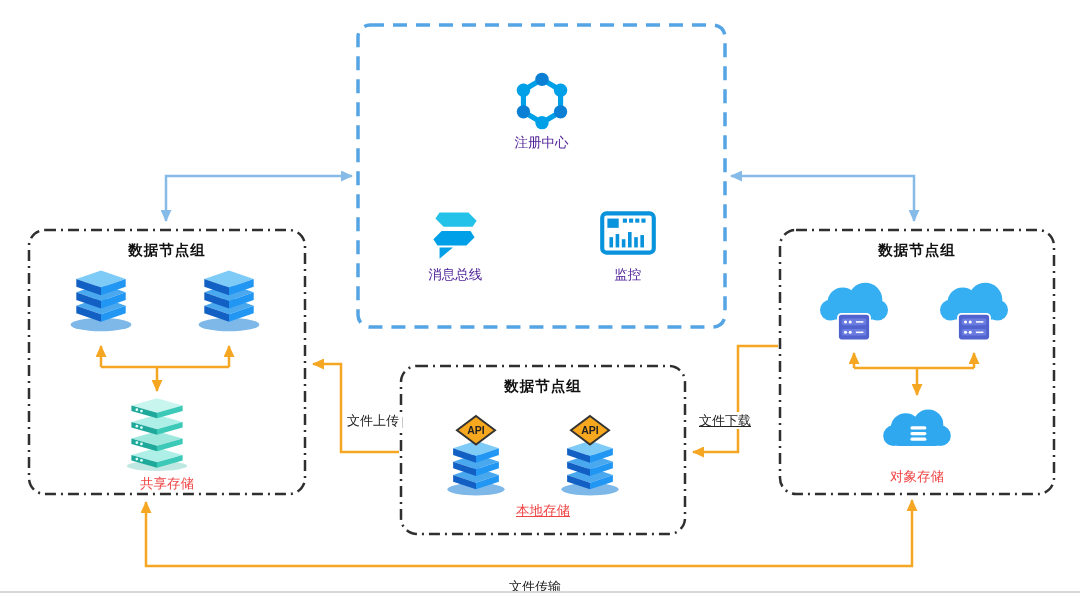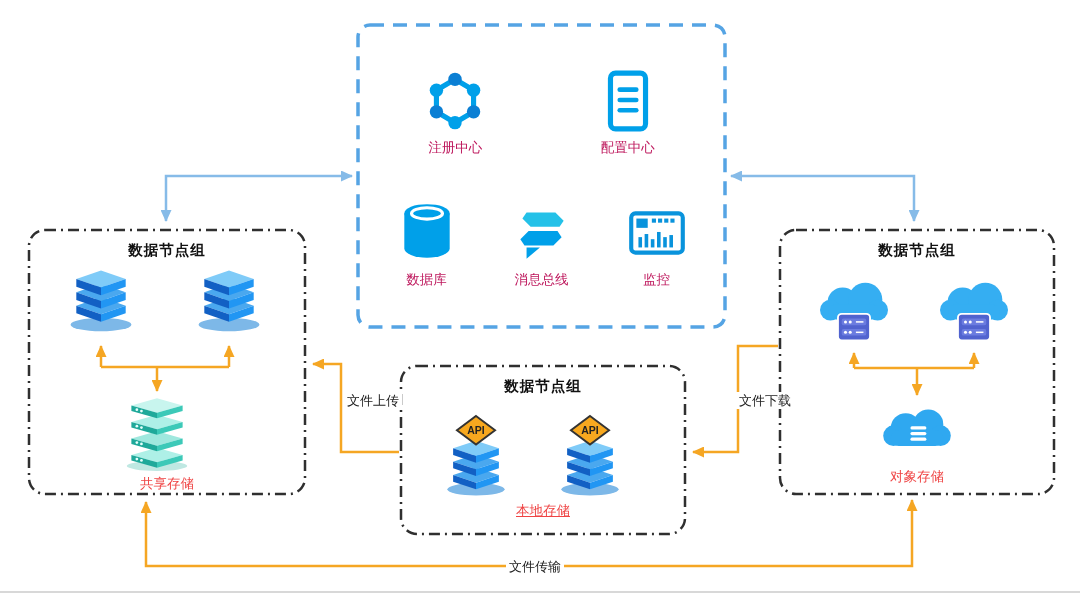--- a/index.html
+++ b/index.html
@@ -10,30 +10,30 @@
   .box { position:absolute; }
   .box-border { position:absolute; left:0; top:0; }
   .box-title {
     position:absolute; top:13px; left:0; right:0; text-align:center;
     font-weight:bold; font-size:14.5px; color:#111; letter-spacing:1px;
   }
   .mgmt-row { position:absolute; left:14px; right:14px; display:flex; justify-content:space-around; }
   .mgmt-row1 { top:46px; }
   .mgmt-row2 { top:178px; }
   .mgmt-cell { display:flex; flex-direction:column; align-items:center; width:110px; }
-  .mgmt-label { margin-top:5px; font-size:13.5px; color:#be185d; white-space:nowrap;font-family:Liberation Serif, serif; }
+  .mgmt-label { font-size:13.5px; color:#4c1d95; white-space:nowrap;font-family:Liberation Serif, serif; }
   .abs { position:absolute; }
   .storage-label {
     position:absolute; left:0; right:0; text-align:center;
     font-size:13.5px; color:#ef4444;
   }
   .arrows-layer { position:absolute; left:0; top:0; pointer-events:none; }
   .arrow-label {
     position:absolute; font-size:13px; color:#222; background:#fff;
-    padding:0 3px; line-height:17px; white-space:nowrap;
+    padding:0 3px; line-height:17px; white-space:nowrap;margin-top:20px;
   }
   .bottom-rule { position:absolute; left:0; right:0; top:591px; height:2px; background:#d8d8d8; }
 </style>
 </head>
 <body>
 
 <div class="canvas">
 
   <div class="box" style="left:355px; top:22px; width:373px; height:308px;">
     <svg class="box-border" width="373" height="308">
@@ -46,40 +46,23 @@
           <path d="M32 11 L50 21.5 L50 42.5 L32 53 L14 42.5 L14 21.5 Z" fill="none" stroke="#00a0e9" stroke-width="5"></path>
           <circle cx="32" cy="11" r="6.5" fill="#0b7fd4"></circle>
           <circle cx="50" cy="21.5" r="6.5" fill="#00a0e9"></circle>
           <circle cx="50" cy="42.5" r="6.5" fill="#0b7fd4"></circle>
           <circle cx="32" cy="53" r="6.5" fill="#00a0e9"></circle>
           <circle cx="14" cy="42.5" r="6.5" fill="#0b7fd4"></circle>
           <circle cx="14" cy="21.5" r="6.5" fill="#00a0e9"></circle>
         </svg>
         <div class="mgmt-label">注册中心</div>
       </div>
-      <div class="mgmt-cell">
-        <svg width="66" height="66" viewBox="0 0 64 64">
-          <rect x="15" y="5" width="34" height="54" rx="5" fill="#fff" stroke="#00a0e9" stroke-width="5"></rect>
-          <line x1="24" y1="21" x2="40" y2="21" stroke="#00a0e9" stroke-width="4.5" stroke-linecap="round"></line>
-          <line x1="24" y1="31" x2="40" y2="31" stroke="#00a0e9" stroke-width="4.5" stroke-linecap="round"></line>
-          <line x1="24" y1="41" x2="40" y2="41" stroke="#00a0e9" stroke-width="4.5" stroke-linecap="round"></line>
-        </svg>
-        <div class="mgmt-label">配置中心</div>
-      </div>
     </div>
 
     <div class="mgmt-row mgmt-row2">
-      <div class="mgmt-cell">
-        <svg width="66" height="66" viewBox="0 0 64 64">
-          <path d="M10 13 L10 47 A22 9 0 0 0 54 47 L54 13 Z" fill="#00a0e9"></path>
-          <ellipse cx="32" cy="13" rx="22" ry="9" fill="#00a0e9"></ellipse>
-          <ellipse cx="32" cy="13" rx="15" ry="5.5" fill="none" stroke="#ffffff" stroke-width="3"></ellipse>
-        </svg>
-        <div class="mgmt-label">数据库</div>
-      </div>
       <div class="mgmt-cell">
         <svg width="66" height="66" viewBox="0 0 64 64">
           <path d="M17 12 L45 12 L53 20 L49 26 L21 26 L13 18 Z" fill="#24c1e8"></path>
           <path d="M47 30 L19 30 L11 38 L15 44 L43 44 L51 36 Z" fill="#00a0e9"></path>
           <path d="M17 46 L30 46 L17 57 Z" fill="#00a0e9"></path>
         </svg>
         <div class="mgmt-label">消息总线</div>
       </div>
       <div class="mgmt-cell">
         <svg width="66" height="66" viewBox="0 0 64 64">
@@ -269,17 +252,17 @@
     <path d="M 974 368 L 974 353" fill="none" stroke="#f5a623" stroke-width="2.5" marker-end="url(#mO)"></path>
     <path d="M 854 368 L 974 368" fill="none" stroke="#f5a623" stroke-width="2.5"></path>
     <path d="M 917 368 L 917 395" fill="none" stroke="#f5a623" stroke-width="2.5" marker-end="url(#mO)"></path>
 
     <path d="M 399 452 L 341 452 L 341 364 L 313 364" fill="none" stroke="#f5a623" stroke-width="2.5" marker-end="url(#mO)"></path>
     <path d="M 778 346 L 738 346 L 738 452 L 693 452" fill="none" stroke="#f5a623" stroke-width="2.5" marker-end="url(#mO)"></path>
     <path d="M 912 500 L 912 566 L 146 566 L 146 502" fill="none" stroke="#f5a623" stroke-width="2.5" marker-start="url(#mO)" marker-end="url(#mO)"></path>
   </svg>
 
   <div class="arrow-label" style="left:344px; top:392px;">文件上传</div>
-  <div class="arrow-label" style="left:736px; top:392px;">文件下载</div>
+  <div class="arrow-label" style="left:696px; top:392px;text-decoration:underline;">文件下载</div>
   <div class="arrow-label" style="left:506px; top:558px;">文件传输</div>
 
   <div class="bottom-rule"></div>
 </div>
 
 </body></html>

